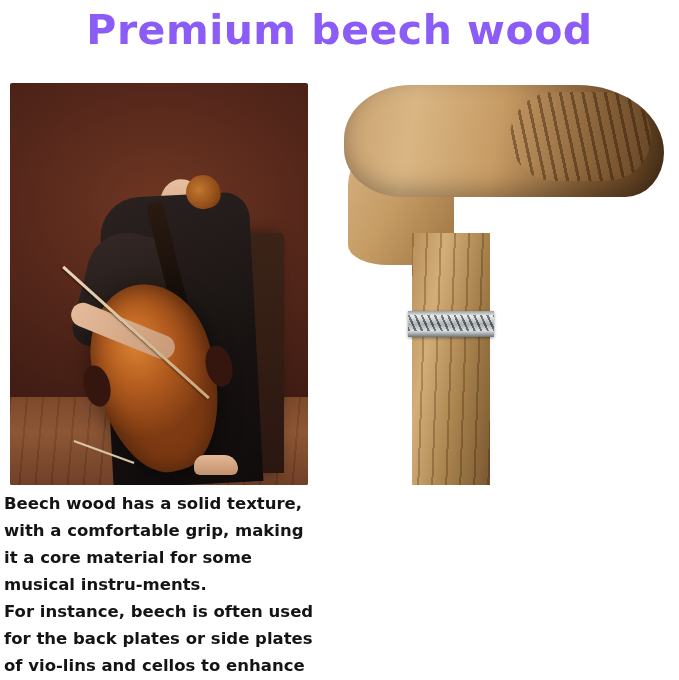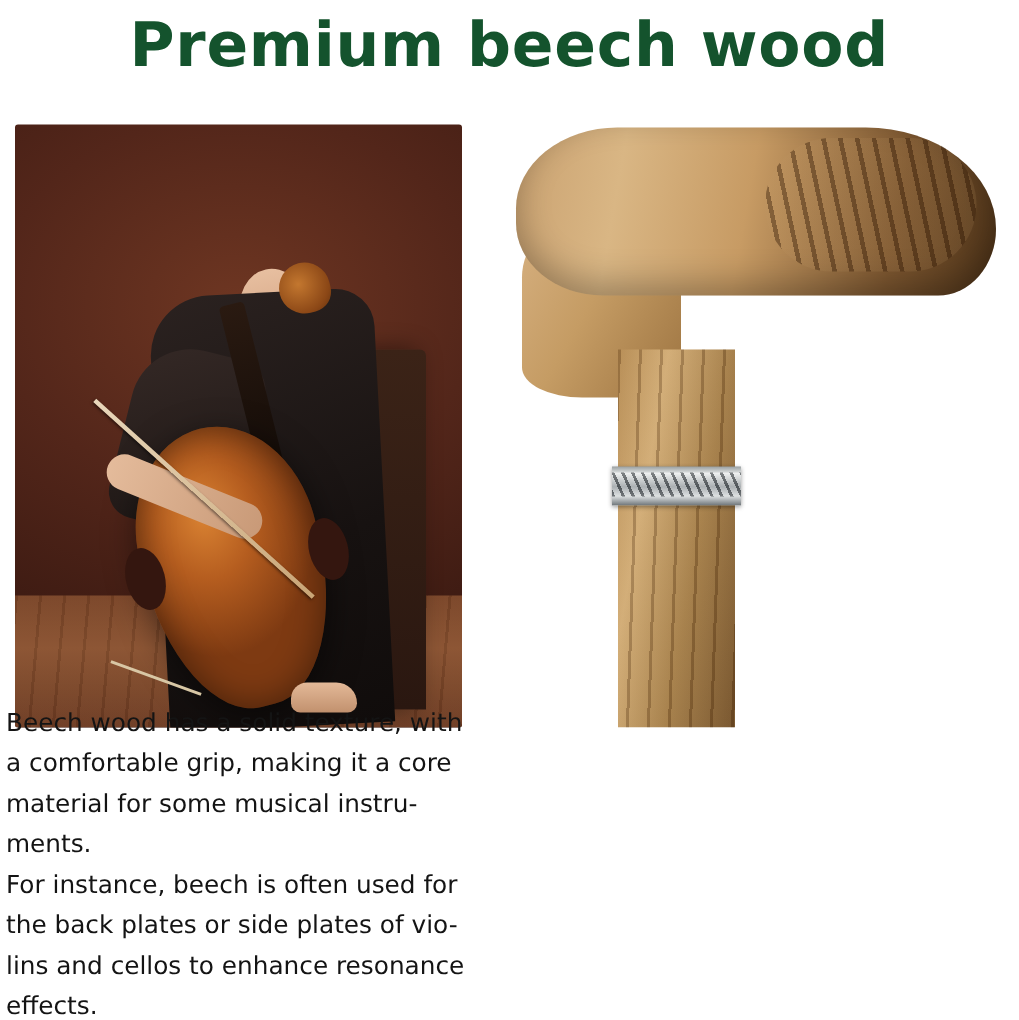--- a/index.html
+++ b/index.html
@@ -25,21 +25,21 @@
   .title {
     position: absolute;
     left: 0;
     top: 2px;
     width: 679px;
     text-align: center;
     font-family: "DejaVu Sans", sans-serif;
     font-size: 41px;
     font-weight: 700;
     letter-spacing: 0.5px;
-    color: #14532d;
+    color: #8b5cf6;
     line-height: 56px;
     white-space: nowrap;
   }
 
   
   .images {
     position: absolute;
     left: 10px;
     top: 83px;
     width: 659px;
@@ -259,23 +259,24 @@
     content: "";
     position: absolute;
     left: 0; top: 4px; right: 0; height: 16px;
     background: repeating-linear-gradient(66deg, rgba(40,44,48,0.55) 0 2px, rgba(255,255,255,0.35) 2px 6px);
   }
 
   
   .columns {
     position: absolute;
     left: 0;
-    top: 468px;
+    top: 490px;
     width: 629px;
     height: 190px;
+    font-weight: bold;
   }
   .col {
     position: absolute;
     top: 0;
     font-family: "DejaVu Sans", sans-serif;
     font-size: 16.5px;
     line-height: 27px;
     color: #141414;
   }
   .col-left {

